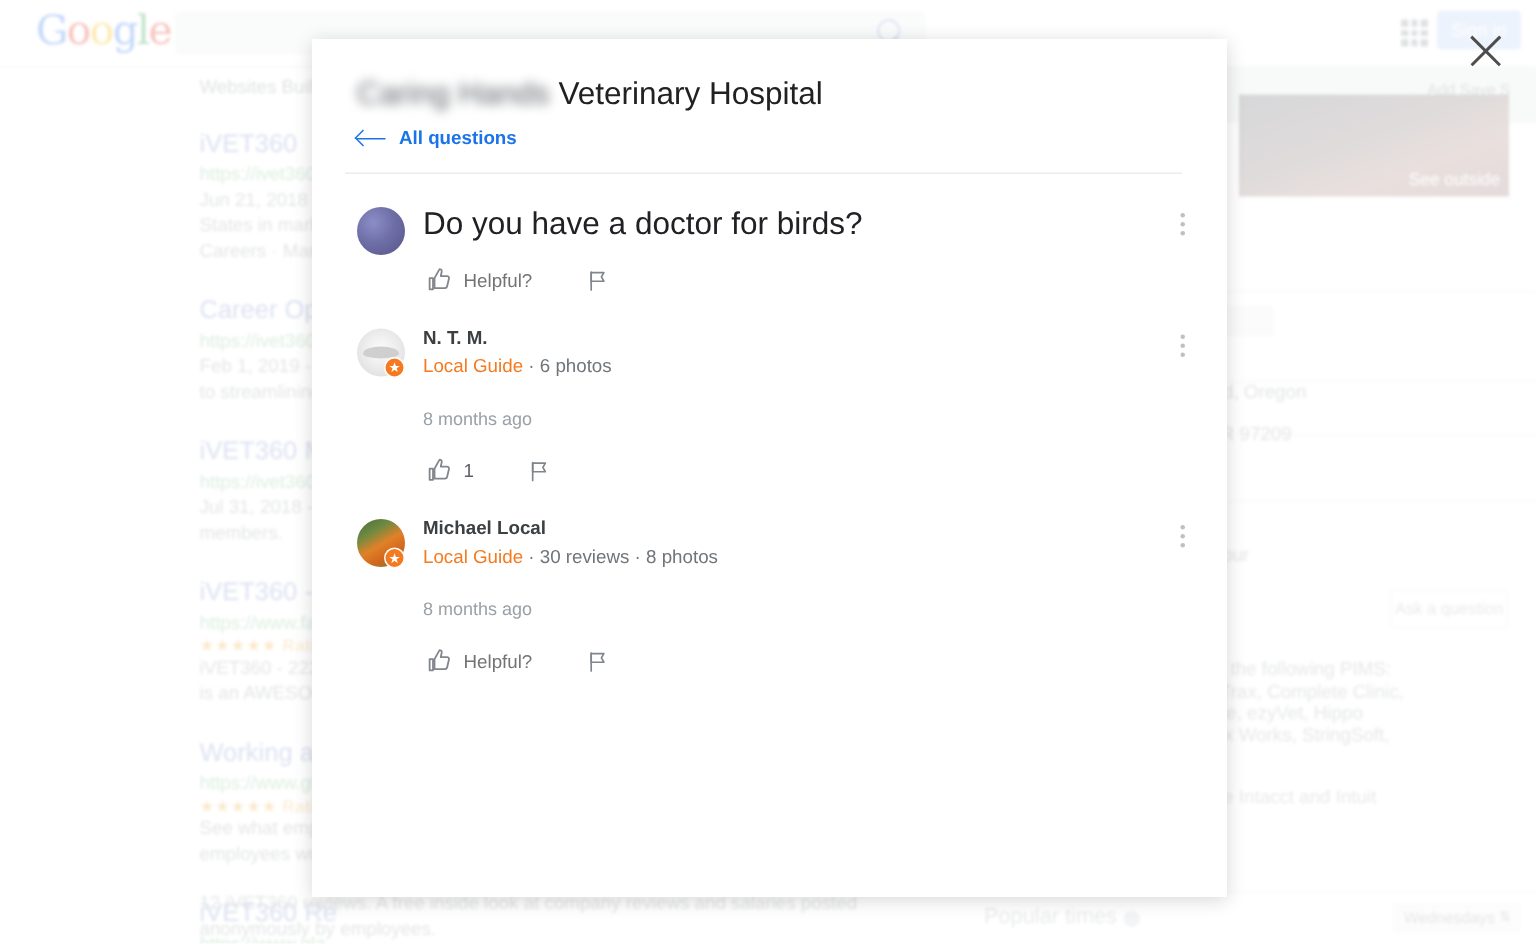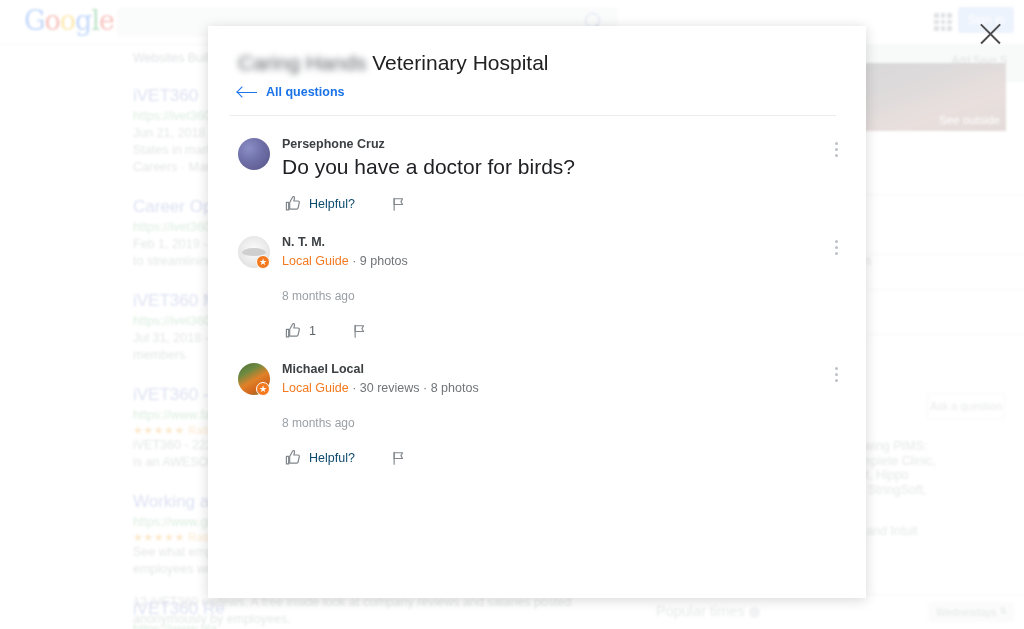--- a/index.html
+++ b/index.html
@@ -273,21 +273,21 @@
     right: 7px; top: 5px;
     font-size: 9px;
     color: #a8adb1;
     line-height: 9px;
   }
 
   
   #modal {
     position: absolute;
     left: 208px; top: 26px;
-    width: 658px; height: 572px;
+    width: 610px; height: 572px;
     background: #ffffff;
     box-shadow: 0 2px 12px rgba(0,0,0,0.16);
     overflow: hidden;
   }
   .m-head {
     position: relative;
     padding: 24px 30px 0 30px;
   }
   .m-title {
     font-size: 21px;
@@ -443,21 +443,21 @@
   }
   .act {
     display: flex;
     align-items: center;
     gap: 7px;
     cursor: pointer;
     padding: 2px 2px;
   }
   .act .lbl {
     font-size: 12.5px;
-    color: #0c4a6e;
+    color: #737373;
     text-align: center;
   }
   .act .cnt {
     font-size: 12.5px;
     color: #5f6368;
   }
   .act-flag { margin-left: 24px; }
 
   .kebab {
     position: absolute;
@@ -624,21 +624,20 @@
   <div class="m-divider"></div>
 
   <div class="qa-list">
 
     <div class="qa-item">
       <div class="qa-row">
         <div class="avatar">
           <span class="pic av-persephone"></span>
         </div>
         <div class="qa-body">
-          <div class="author">Persephone Cruz</div>
           <div class="question-text">Do you have a doctor for birds?</div>
           <div class="actions">
             <div class="act">
               <svg class="icon-thumb" width="17" height="17" viewBox="0 0 24 24" fill="none" stroke="#80868b" stroke-width="1.7" stroke-linejoin="round" stroke-linecap="round">
                 <path d="M2 10.5h3.2V21H2z"></path>
                 <path d="M6.6 10.5l4.2-7.6c.3-.6 1-.9 1.6-.6.8.3 1.2 1.2 1 2l-.9 4.2h5.9c1.2 0 2.1 1.1 1.8 2.3l-1.7 7.3c-.2 1-1.1 1.7-2.1 1.7H6.6z"></path>
               </svg>
               <span class="lbl">Helpful?</span>
             </div>
             <div class="act act-flag">
@@ -659,21 +658,21 @@
 
     <div class="qa-item">
       <div class="qa-row">
         <div class="avatar">
           <span class="pic av-ntm"></span>
           <span class="lg-badge">★</span>
         </div>
         <div class="qa-body">
           <div class="author">N. T. M.</div>
           <div class="meta">
-            <span class="lg">Local Guide</span><span> · 9 photos</span>
+            <span class="lg">Local Guide</span><span> · 6 photos</span>
           </div>
           <div class="ts">8 months ago</div>
           <div class="actions">
             <div class="act">
               <svg class="icon-thumb" width="17" height="17" viewBox="0 0 24 24" fill="none" stroke="#80868b" stroke-width="1.7" stroke-linejoin="round" stroke-linecap="round">
                 <path d="M2 10.5h3.2V21H2z"></path>
                 <path d="M6.6 10.5l4.2-7.6c.3-.6 1-.9 1.6-.6.8.3 1.2 1.2 1 2l-.9 4.2h5.9c1.2 0 2.1 1.1 1.8 2.3l-1.7 7.3c-.2 1-1.1 1.7-2.1 1.7H6.6z"></path>
               </svg>
               <span class="cnt">1</span>
             </div>

